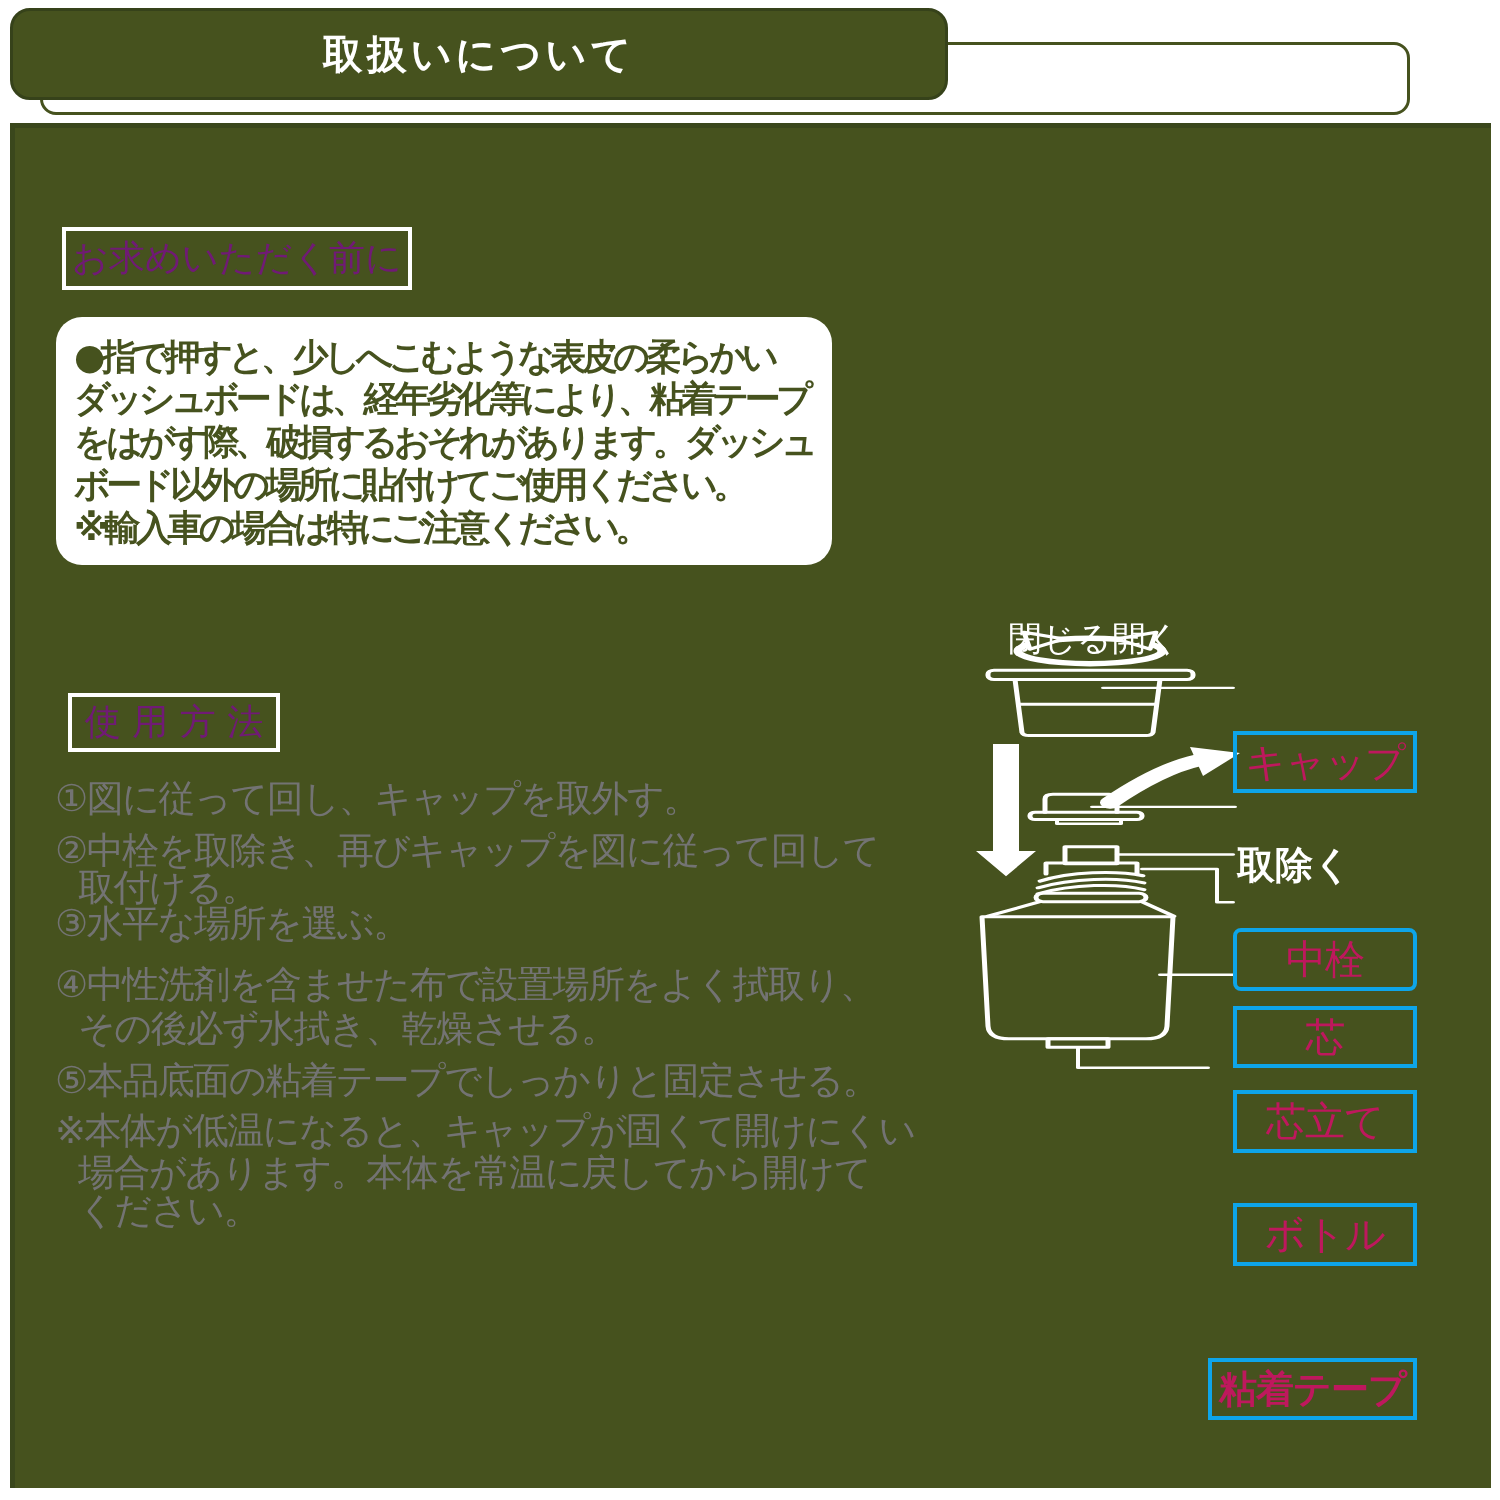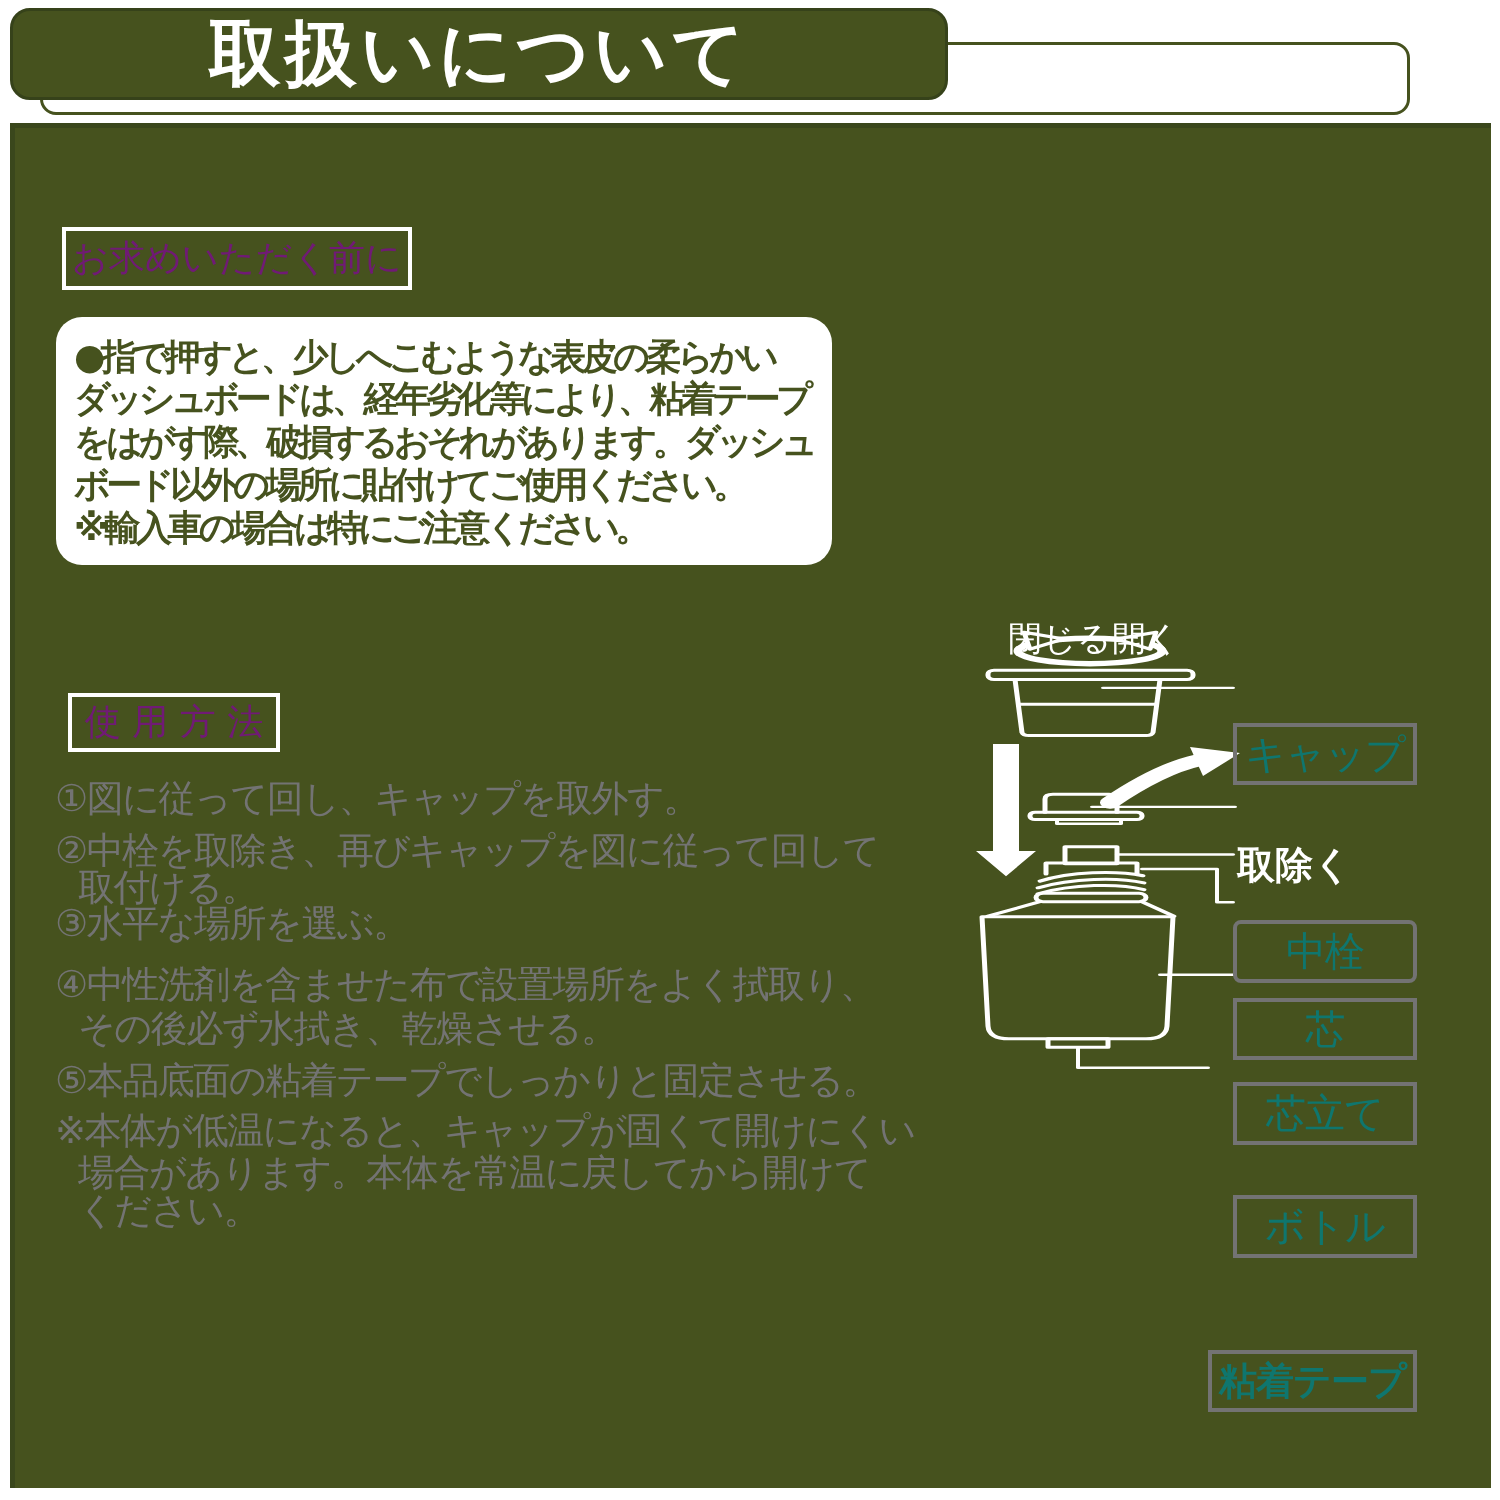--- a/index.html
+++ b/index.html
@@ -16,21 +16,21 @@
     background:#ffffff;border:3px solid #46521e;border-radius:16px;
     box-sizing:border-box;z-index:1;
   }
   .header-bar{
     left:10px;top:8px;width:938px;height:92px;
     background:#46521e;border:3px solid #36421a;border-radius:20px;
     box-sizing:border-box;z-index:2;
     display:flex;align-items:center;justify-content:center;
   }
   .page-title{
-    color:#ffffff;font-size:72px;font-weight:bold;letter-spacing:4px;
+    color:#ffffff;font-size:40px;font-weight:bold;letter-spacing:4px;
   }
 
   
   .main-panel{
     left:10px;top:123px;width:1481px;height:1365px;
     background:#46521e;z-index:0;
   }
   .panel-edge-left{left:10px;top:123px;width:5px;height:1365px;background:#3a471c;z-index:1;}
   .panel-edge-top{left:10px;top:123px;width:1481px;height:5px;background:#3a471c;z-index:1;}
 
@@ -59,23 +59,23 @@
   }
 
   
   .diagram-svg{left:930px;top:590px;z-index:2;}
   .diagram-text{
     color:#ffffff;z-index:3;white-space:nowrap;
   }
   .rotate-label{font-size:34px;top:616px;}
   .remove-label{font-size:38px;font-weight:bold;left:1237px;top:840px;}
   .part-label{
-    border:4px solid #737373;color:#0f766e;box-sizing:border-box;
+    border:4px solid #0ea5e9;color:#be185d;box-sizing:border-box;
     display:flex;align-items:center;justify-content:center;
-    font-size:40px;z-index:3;letter-spacing:-1px;
+    font-size:40px;z-index:3;letter-spacing:-1px;margin-top:8px;
   }
 </style>
 </head>
 <body>
 
 <div class="abs header-outline"></div>
 <div class="abs header-bar">
   <span class="page-title">取扱いについて</span>
 </div>
 

